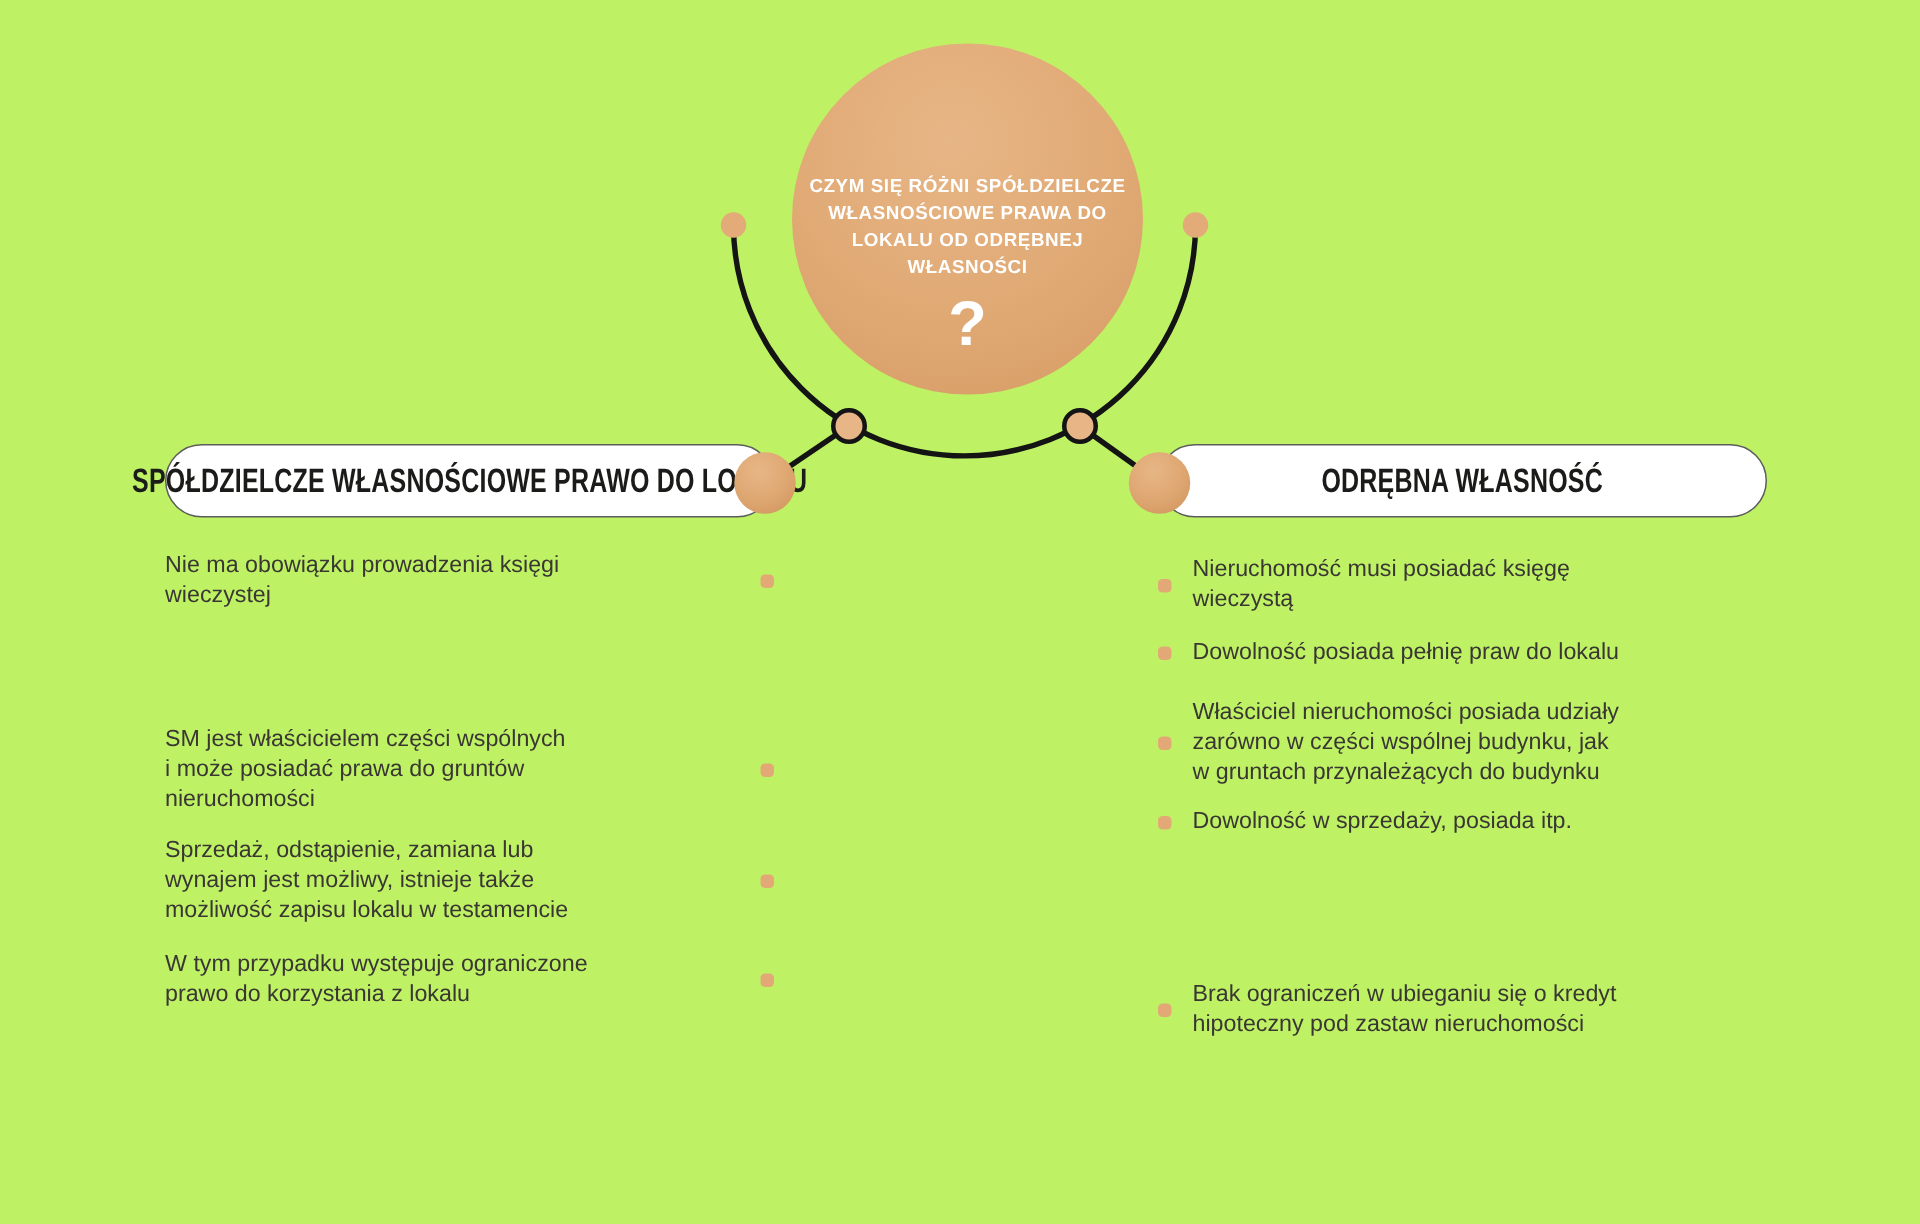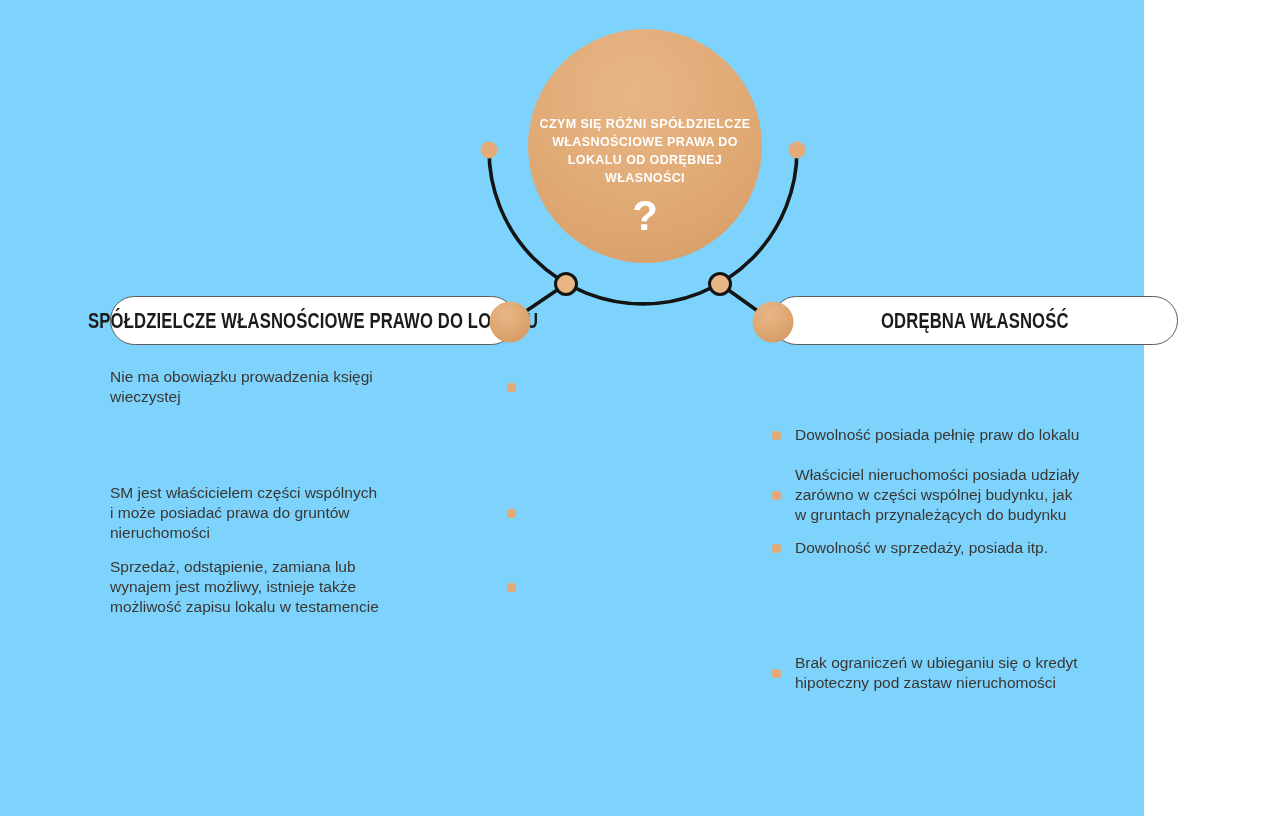--- a/index.html
+++ b/index.html
@@ -1,18 +1,18 @@
 <!DOCTYPE html>
 <html><head>
 <meta charset="utf-8">
 <style>
   * { margin:0; padding:0; box-sizing:border-box; }
   html,body { width:1280px; height:816px; background:#ffffff; overflow:hidden;
               font-family:"Liberation Sans", sans-serif; }
-  .stage { position:relative; width:1144px; height:816px; background:#7dd3fc; }
+  .stage { position:relative; width:1280px; height:816px; background:#bef264; }
 
   
   .center-circle {
     position:absolute; left:528px; top:29px; width:234px; height:234px;
     border-radius:50%;
     background: radial-gradient(circle at 45% 28%, #e7b686 0%, #e0a974 55%, #d59a64 100%);
     display:flex; flex-direction:column; align-items:center; text-align:center;
     z-index:2;
   }
   .center-question {
@@ -103,21 +103,31 @@
 i może posiadać prawa do gruntów
 nieruchomości</div>
     <span class="bullet"></span>
   </div>
   <div class="row row-left" style="top:557px">
     <div class="item-text">Sprzedaż, odstąpienie, zamiana lub
 wynajem jest możliwy, istnieje także
 możliwość zapisu lokalu w testamencie</div>
     <span class="bullet"></span>
   </div>
+  <div class="row row-left" style="top:633px">
+    <div class="item-text">W tym przypadku występuje ograniczone
+prawo do korzystania z lokalu</div>
+    <span class="bullet"></span>
+  </div>
 
+  <div class="row row-right" style="top:370px">
+    <span class="bullet"></span>
+    <div class="item-text">Nieruchomość musi posiadać księgę
+wieczystą</div>
+  </div>
   <div class="row row-right" style="top:425px">
     <span class="bullet"></span>
     <div class="item-text">Dowolność posiada pełnię praw do lokalu</div>
   </div>
   <div class="row row-right" style="top:465px">
     <span class="bullet"></span>
     <div class="item-text">Właściciel nieruchomości posiada udziały
 zarówno w części wspólnej budynku, jak
 w gruntach przynależących do budynku</div>
   </div>

